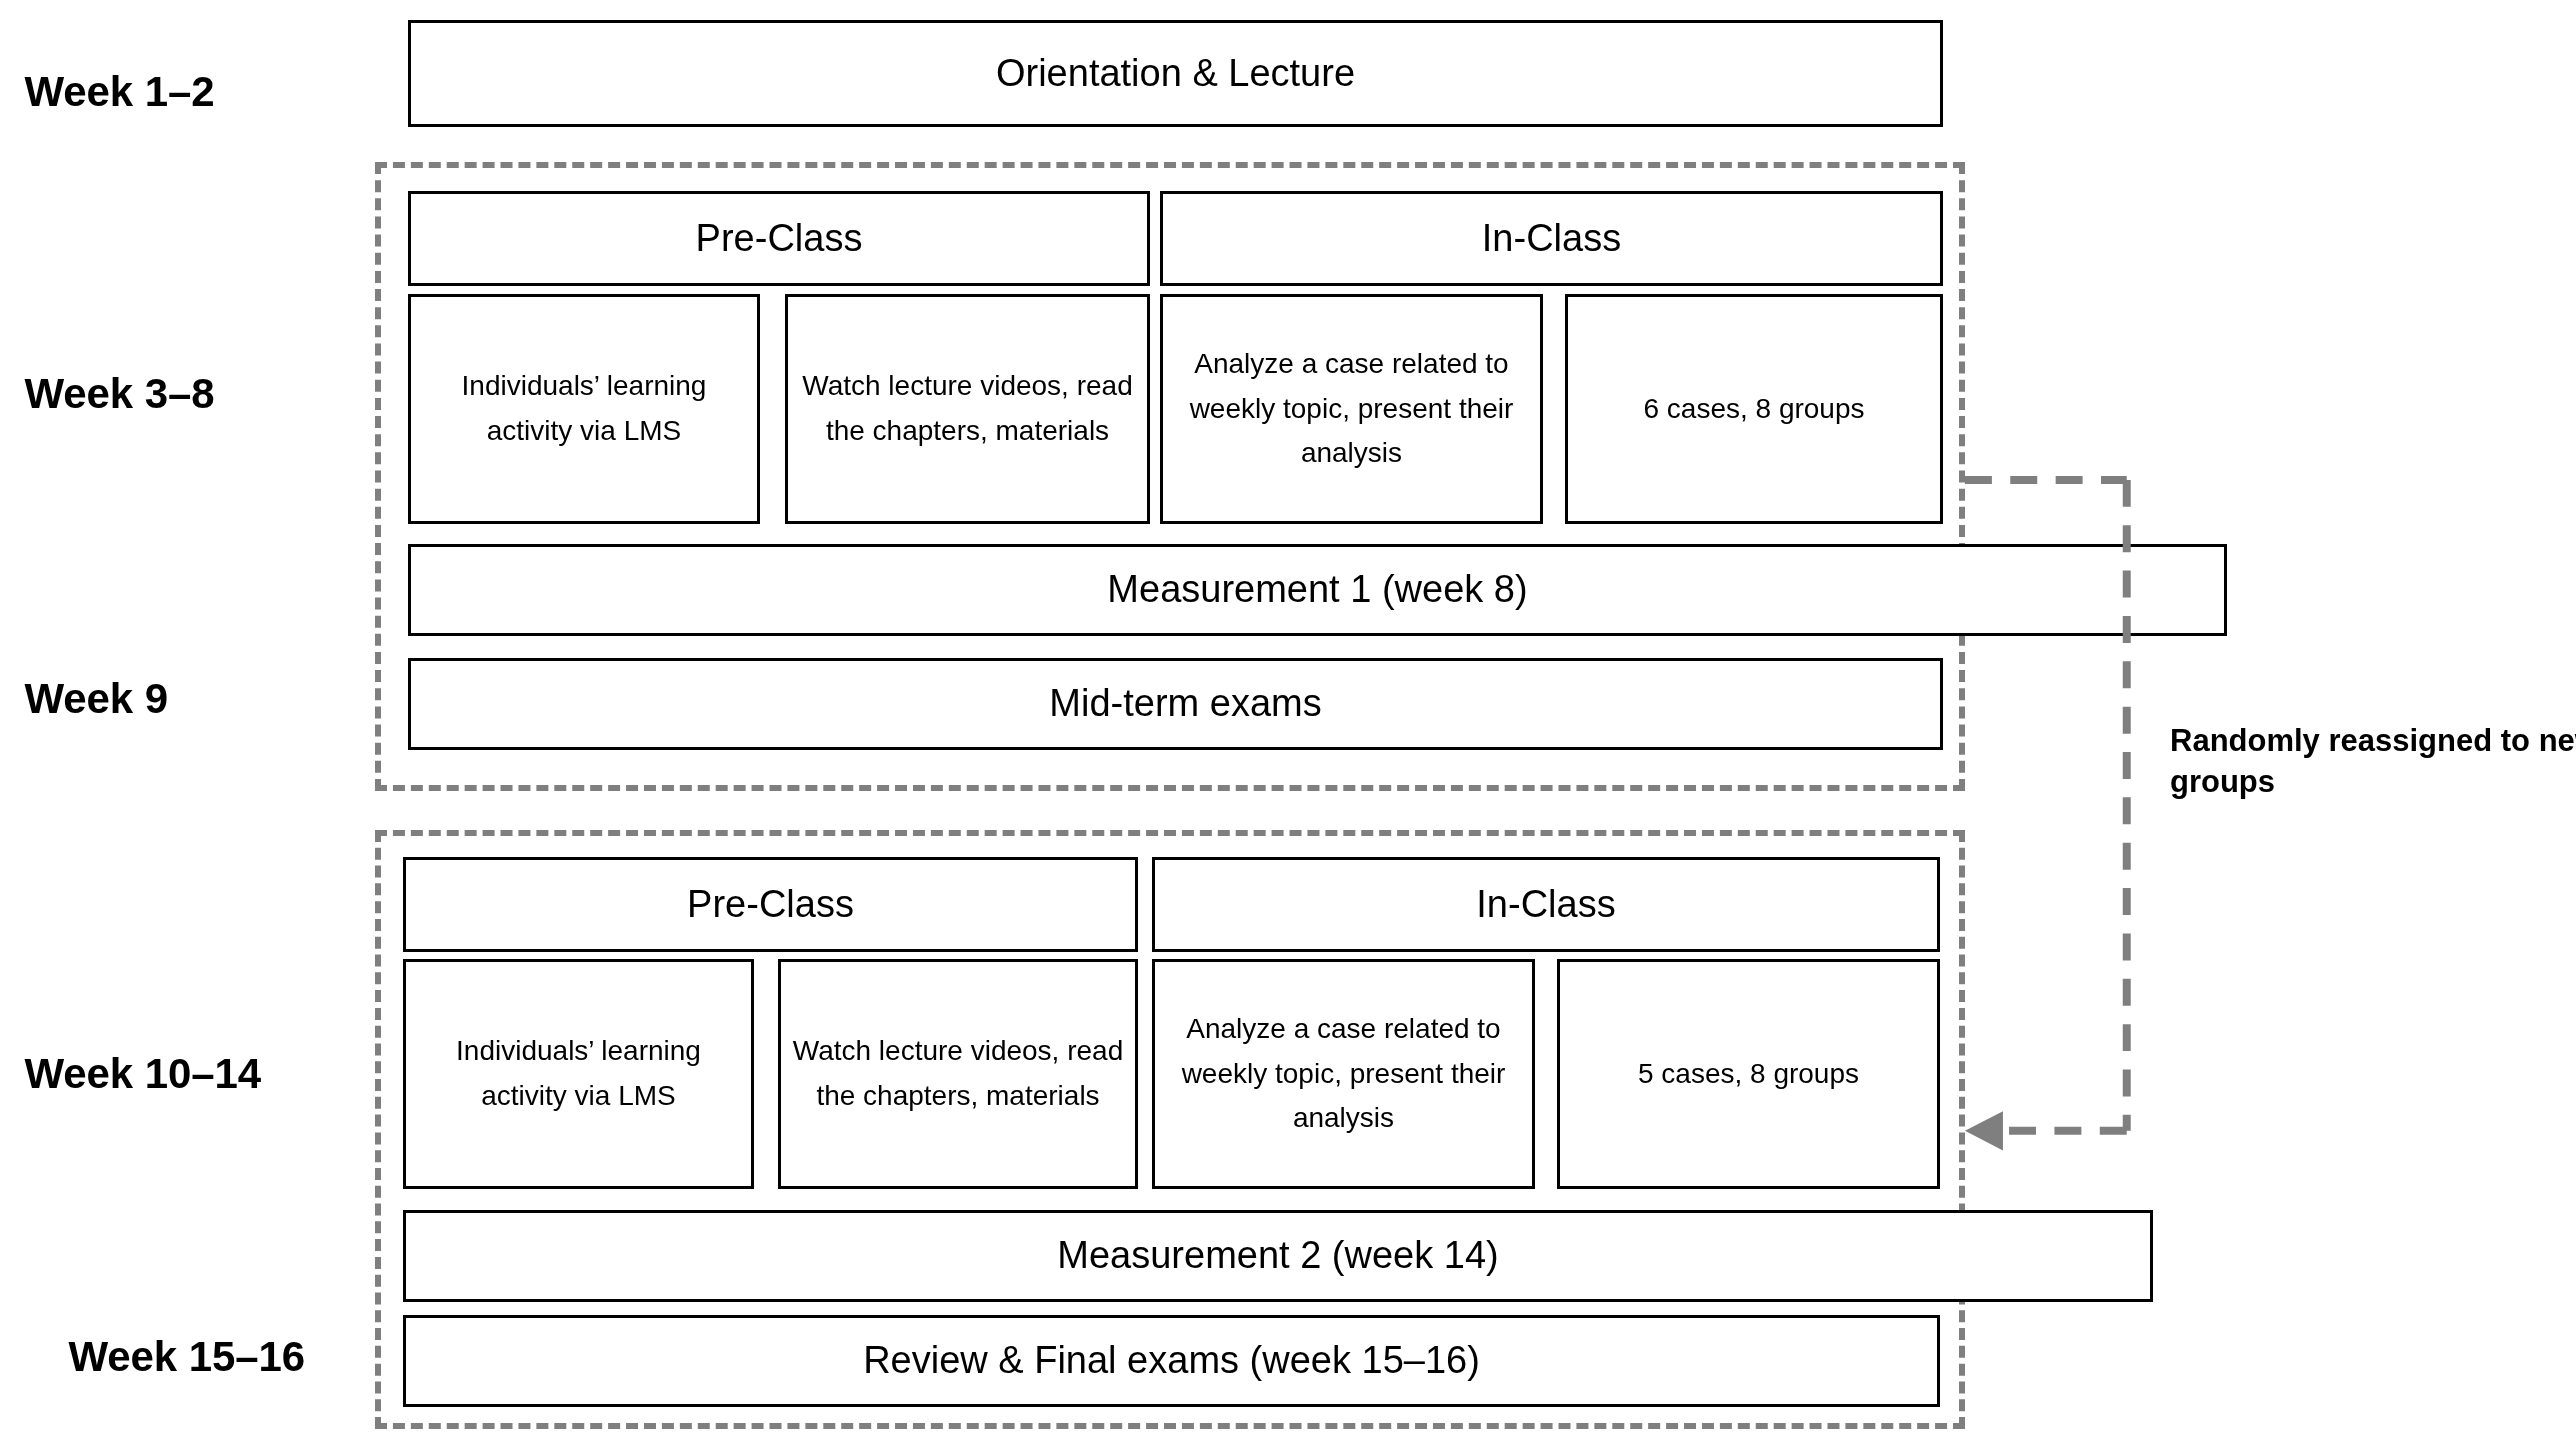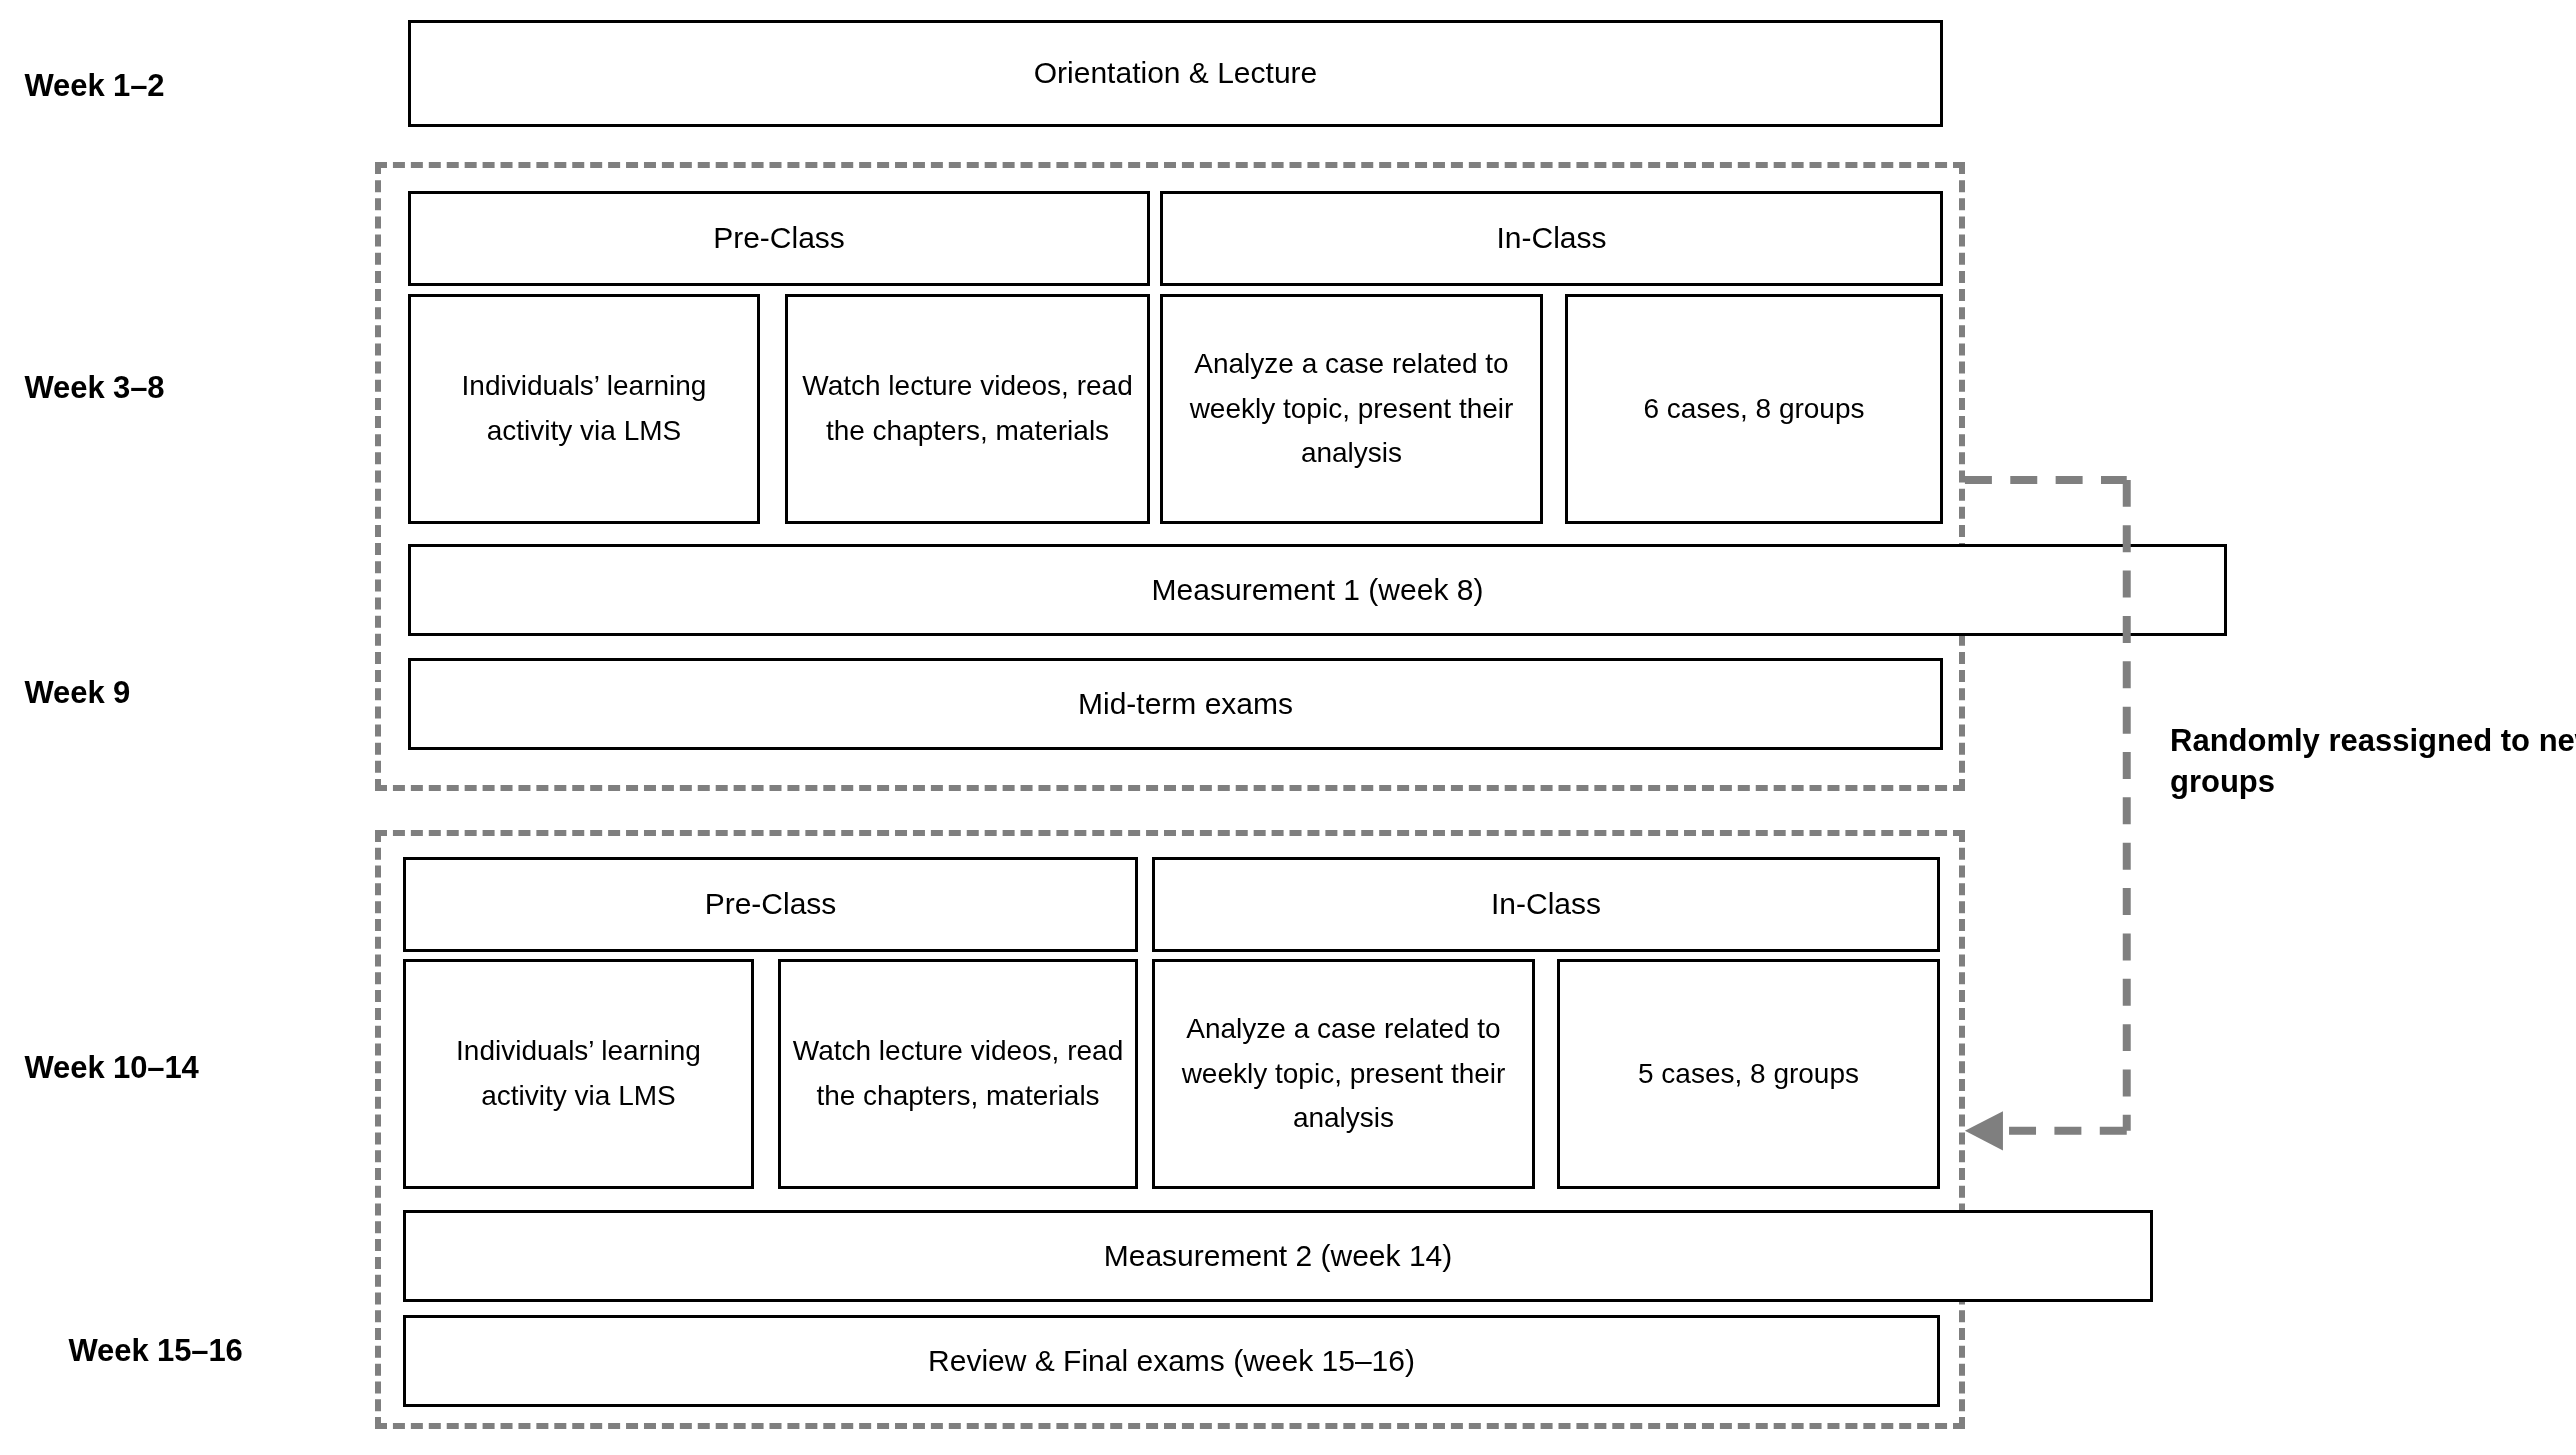--- a/index.html
+++ b/index.html
@@ -13,21 +13,21 @@
     width:2576px;
     height:1455px;
     background:#ffffff;
     overflow:hidden;
   }
 
   
   .week-label{
     position:absolute;
     font-weight:bold;
-    font-size:31px;
+    font-size:42px;
     line-height:1.1;
     color:#000;
     white-space:nowrap;
     letter-spacing:-0.1px;
   }
 
   
   .box{
     position:absolute;
     box-sizing:border-box;
@@ -39,21 +39,21 @@
     text-align:center;
     color:#000;
   }
   .box-label{
     display:block;
     width:100%;
     padding:0 9.8px;
     box-sizing:border-box;
   }
   
-  .box.headline .box-label{ font-size:30px; line-height:1.15; font-weight:400; }
+  .box.headline .box-label{ font-size:38px; line-height:1.15; font-weight:400; }
   
   .box.small .box-label{ font-size:28px; line-height:1.60; font-weight:400; }
 
   
   .dashed-phase{
     position:absolute;
     box-sizing:border-box;
     border:6.7px dashed #7f7f7f;
     background:transparent;
     pointer-events:none;

